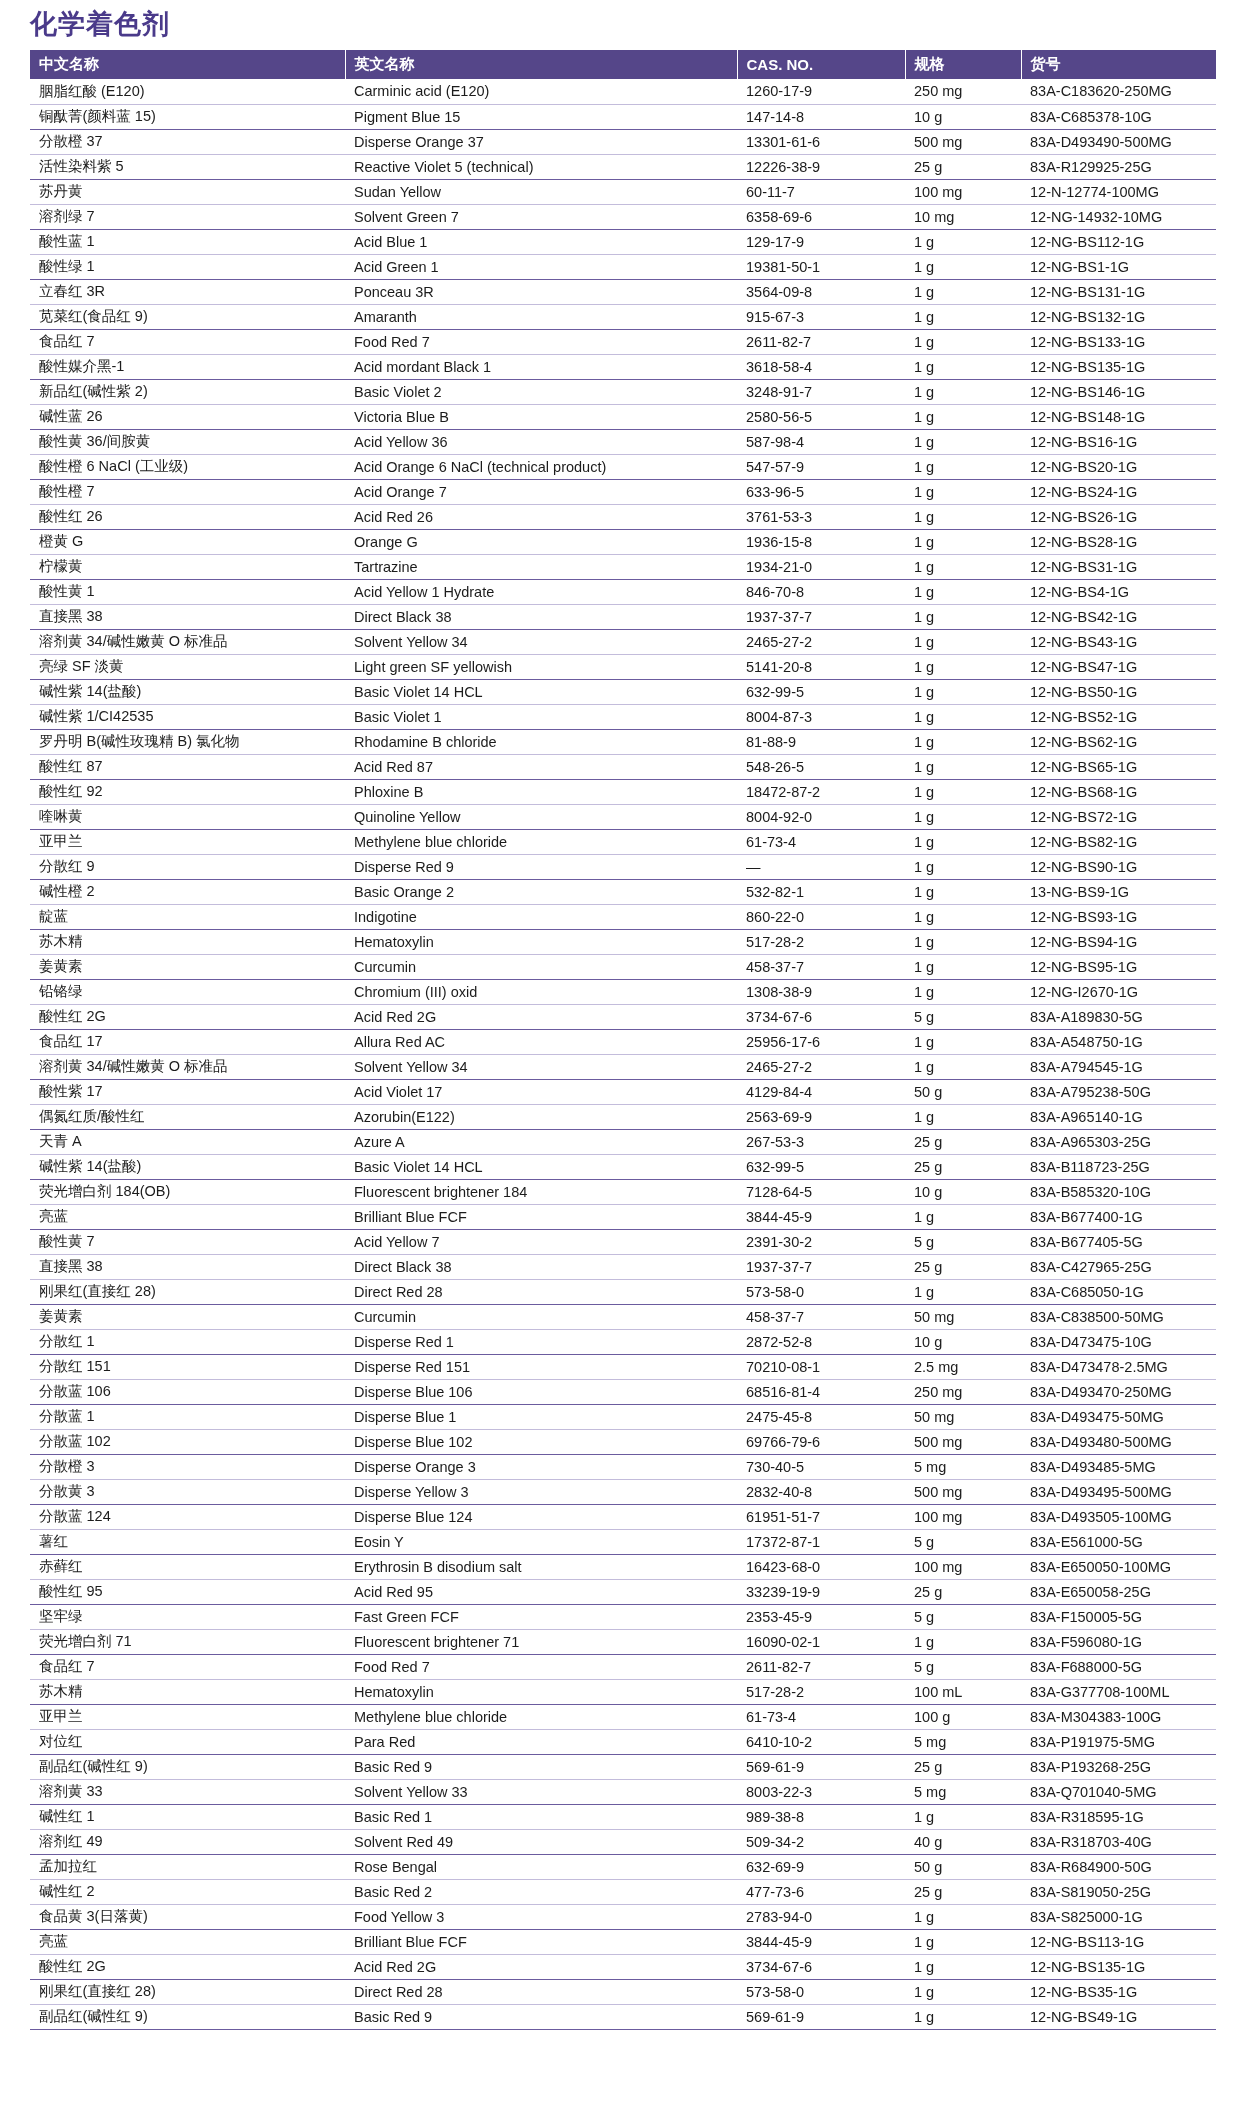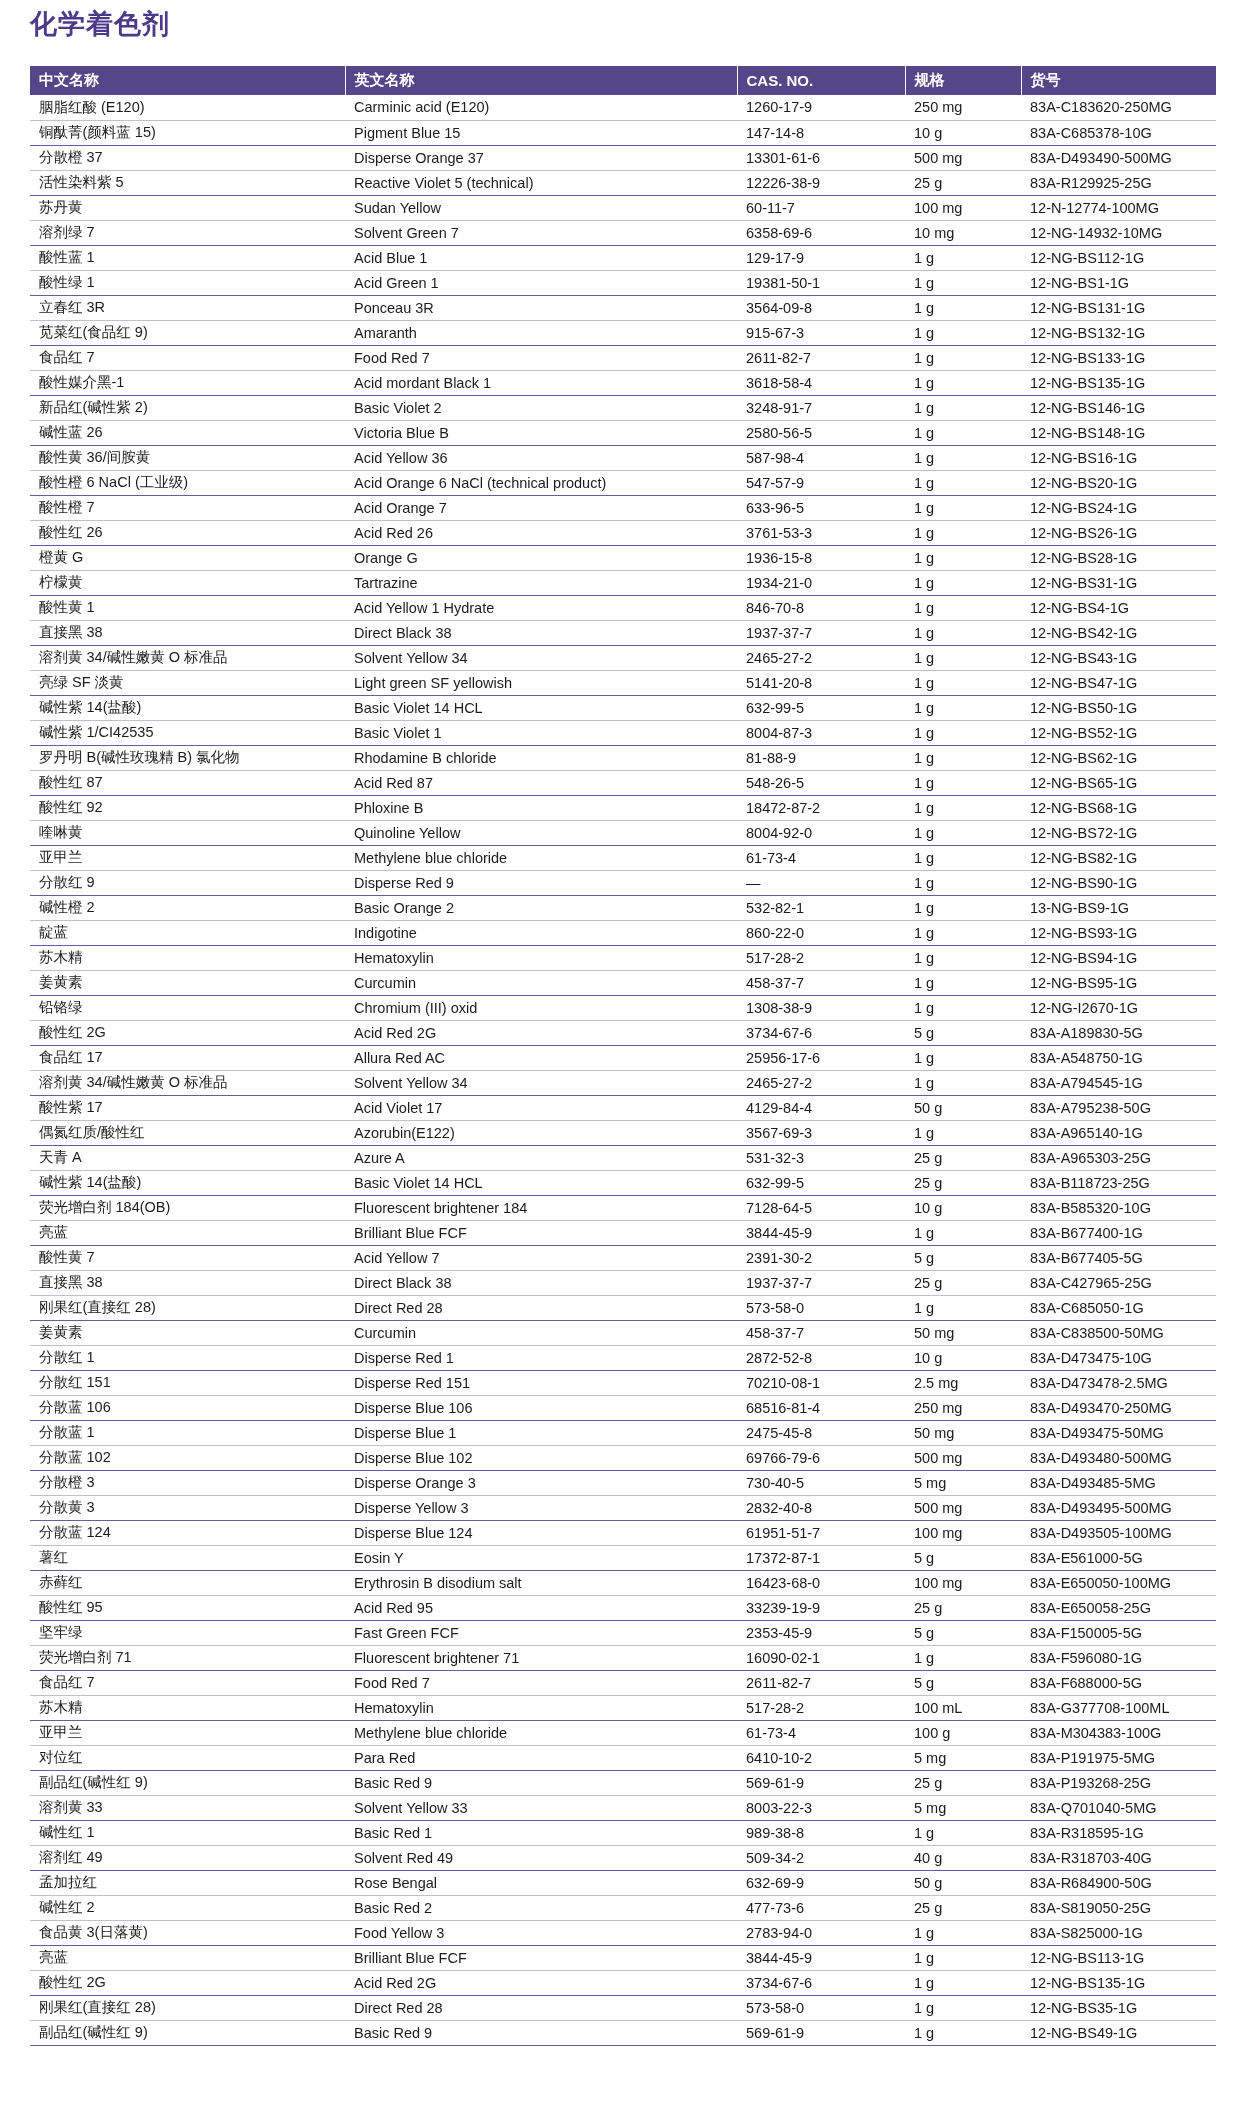--- a/index.html
+++ b/index.html
@@ -14,21 +14,21 @@
   body{
     width:1242px;
     font-family:"Liberation Sans", sans-serif;
     color:var(--text);
   }
   .page{padding:4px 26px 8px 30px;}
   .page-title{
     font-size:27px;
     font-weight:bold;
     color:var(--title);
-    margin:2px 0 24px 0;
+    margin:2px 0 8px 0;
     letter-spacing:1px;
   }
   table.catalog{
     width:1186px;
     border-collapse:collapse;
     table-layout:fixed;
   }
   table.catalog col.c1{width:315px;}
   table.catalog col.c2{width:392px;}
   table.catalog col.c3{width:168px;}
@@ -366,28 +366,28 @@
         <tr>
           <td>酸性紫 17</td>
           <td>Acid Violet 17</td>
           <td>4129-84-4</td>
           <td>50 g</td>
           <td>83A-A795238-50G</td>
         </tr>
         <tr class="dark">
           <td>偶氮红质/酸性红</td>
           <td>Azorubin(E122)</td>
-          <td>3567-69-3</td>
+          <td>2563-69-9</td>
           <td>1 g</td>
           <td>83A-A965140-1G</td>
         </tr>
         <tr>
           <td>天青 A</td>
           <td>Azure A</td>
-          <td>531-32-3</td>
+          <td>267-53-3</td>
           <td>25 g</td>
           <td>83A-A965303-25G</td>
         </tr>
         <tr class="dark">
           <td>碱性紫 14(盐酸)</td>
           <td>Basic Violet 14 HCL</td>
           <td>632-99-5</td>
           <td>25 g</td>
           <td>83A-B118723-25G</td>
         </tr>

